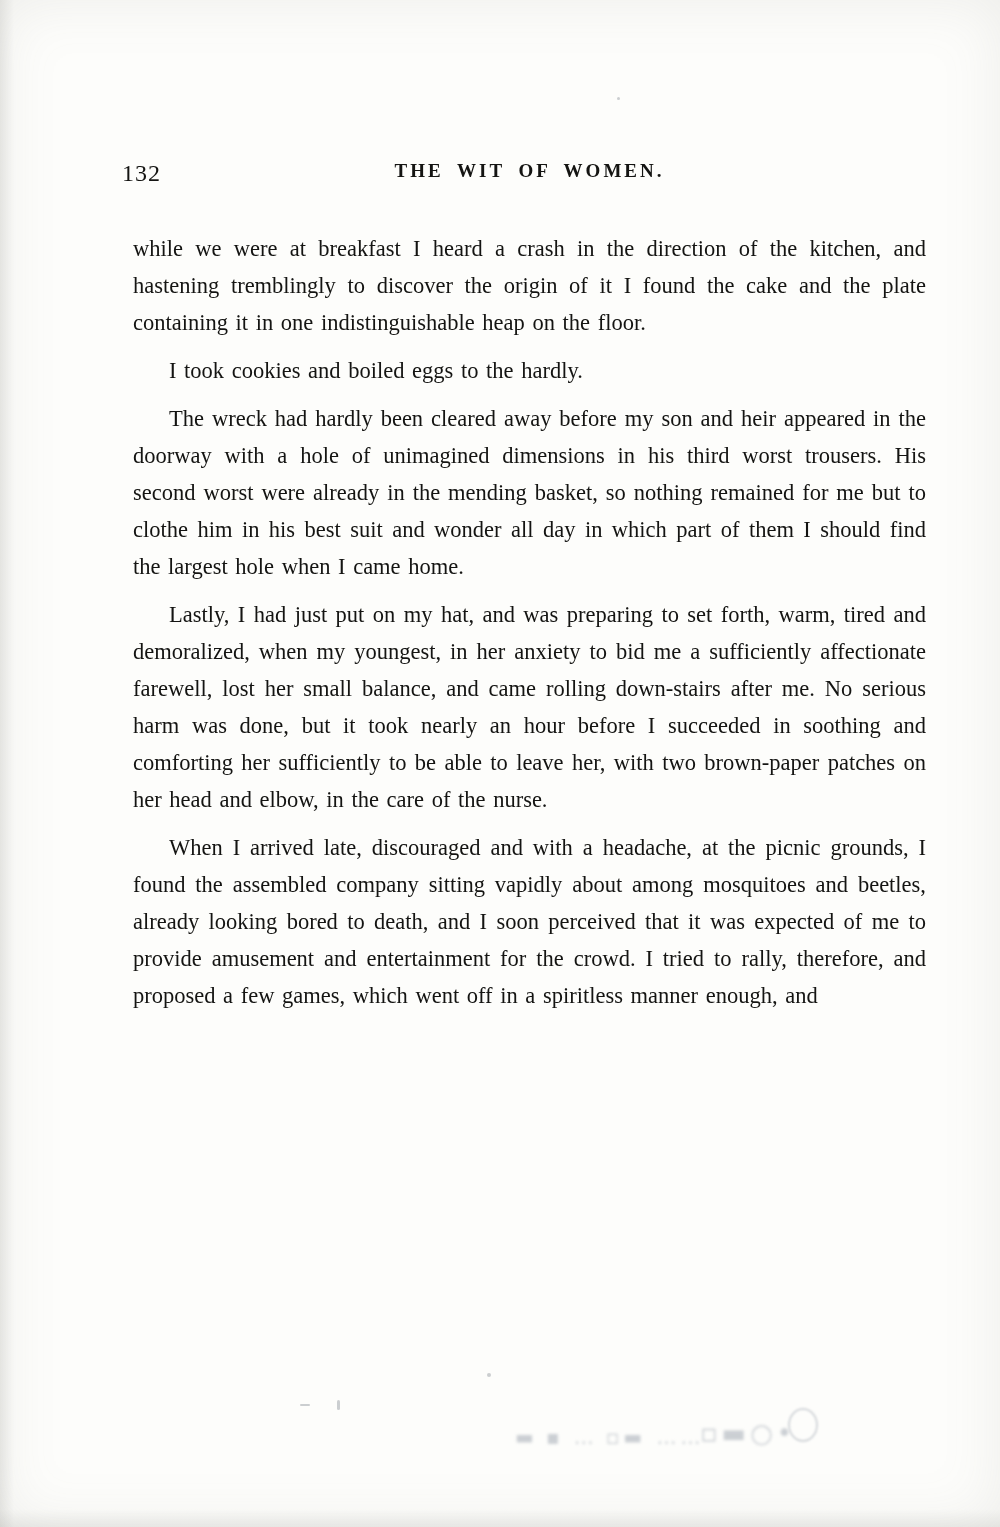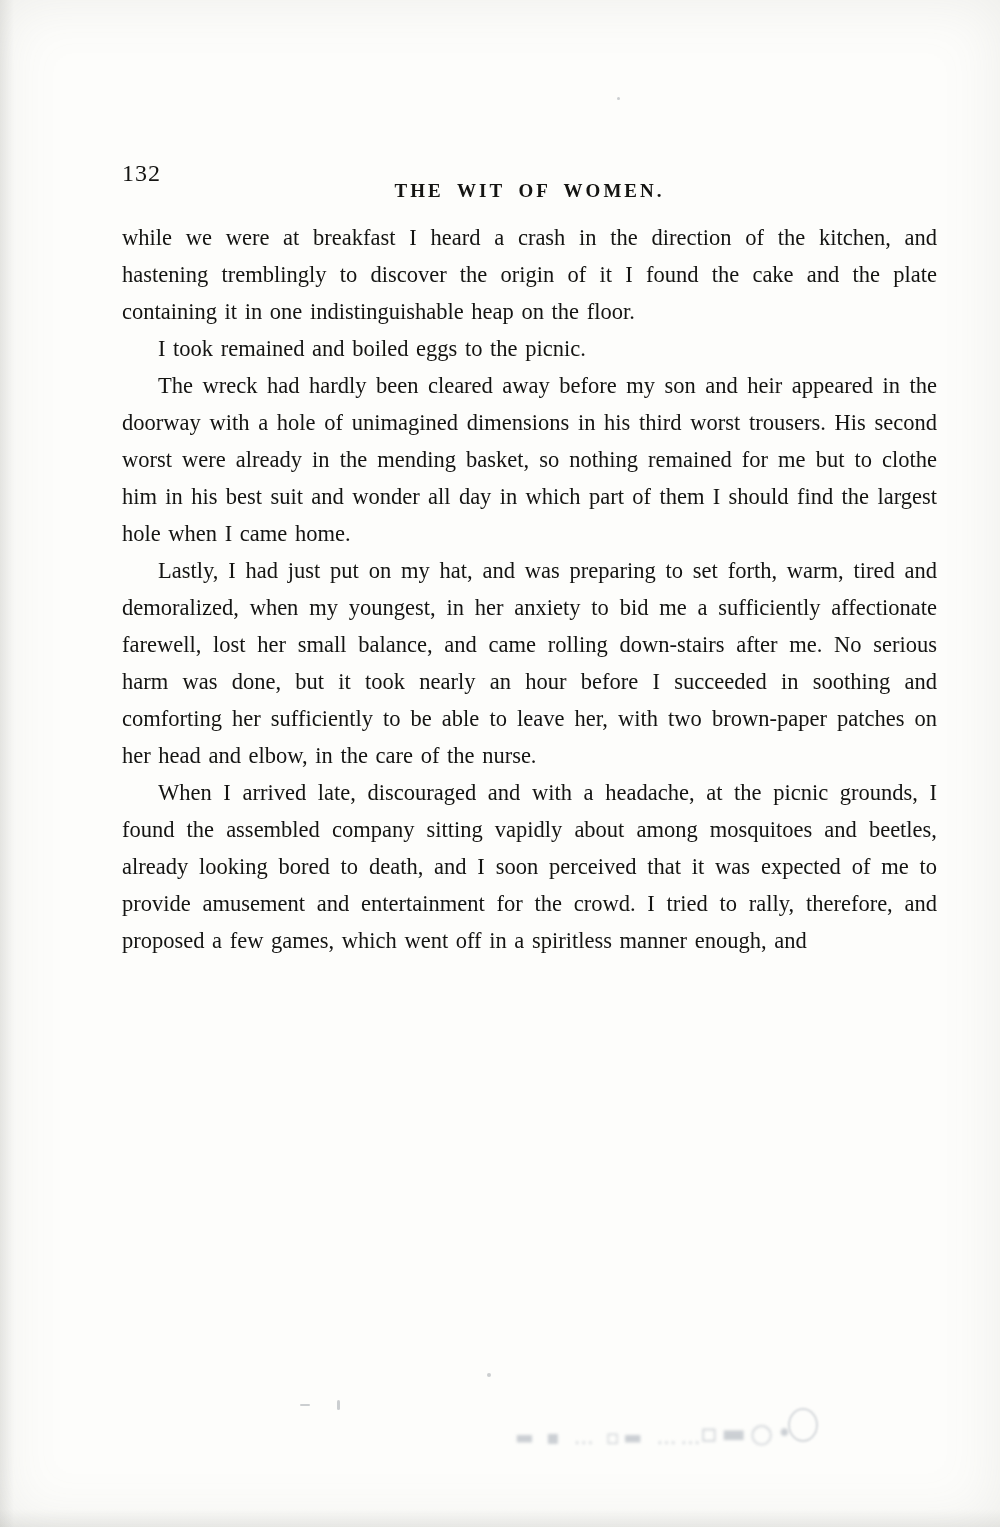--- a/index.html
+++ b/index.html
@@ -47,40 +47,40 @@
     position: absolute;
     left: 0;
     top: 0;
     font-size: 24px;
     letter-spacing: 1px;
   }
   .running-title {
     position: absolute;
     left: 0;
     right: 0;
-    top: 20px;
+    top: 0;
     text-align: center;
     font-size: 19px;
     letter-spacing: 3px;
     word-spacing: 6px;
     font-weight: bold;
   }
 
   .body-text {
     position: absolute;
     top: 219px;
     left: 122px;
     width: 815px;
     font-size: 22.5px;
     line-height: 37px;
     text-align: justify;
     word-spacing: 2px;
   }
   .body-text p {
-    margin: 0;
+    margin: 11px;
     text-indent: 36px;
   }
   .body-text p.no-indent {
     text-indent: 0;
   }
 
   
   .scan-artifacts {
     position: absolute;
     left: 0; top: 0; right: 0; bottom: 0;
@@ -115,21 +115,21 @@
 
 <div class="page">
 
   <div class="header-row">
     <span class="page-number">132</span>
     <span class="running-title">THE WIT OF WOMEN.</span>
   </div>
 
   <div class="body-text">
     <p class="no-indent">while we were at breakfast I heard a crash in the direction of the kitchen, and hastening tremblingly to discover the origin of it I found the cake and the plate containing it in one indistinguishable heap on the floor.</p>
-    <p>I took remained and boiled eggs to the picnic.</p>
+    <p>I took cookies and boiled eggs to the hardly.</p>
     <p>The wreck had hardly been cleared away before my son and heir appeared in the doorway with a hole of unimagined dimensions in his third worst trousers. His second worst were already in the mending basket, so nothing remained for me but to clothe him in his best suit and wonder all day in which part of them I should find the largest hole when I came home.</p>
     <p>Lastly, I had just put on my hat, and was preparing to set forth, warm, tired and demoralized, when my youngest, in her anxiety to bid me a sufficiently affectionate farewell, lost her small balance, and came rolling down-stairs after me. No serious harm was done, but it took nearly an hour before I succeeded in soothing and comforting her sufficiently to be able to leave her, with two brown-paper patches on her head and elbow, in the care of the nurse.</p>
     <p>When I arrived late, discouraged and with a headache, at the picnic grounds, I found the assembled company sitting vapidly about among mosquitoes and beetles, already looking bored to death, and I soon perceived that it was expected of me to provide amusement and entertainment for the crowd. I tried to rally, therefore, and proposed a few games, which went off in a spiritless manner enough, and</p>
   </div>
 
   <div class="scan-artifacts">
 
     <span class="speck" style="left:617px; top:97px; width:3px; height:3px;"></span>
 
     <span class="speck" style="left:300px; top:1404px; width:10px; height:2px; border-radius:2px;"></span>

